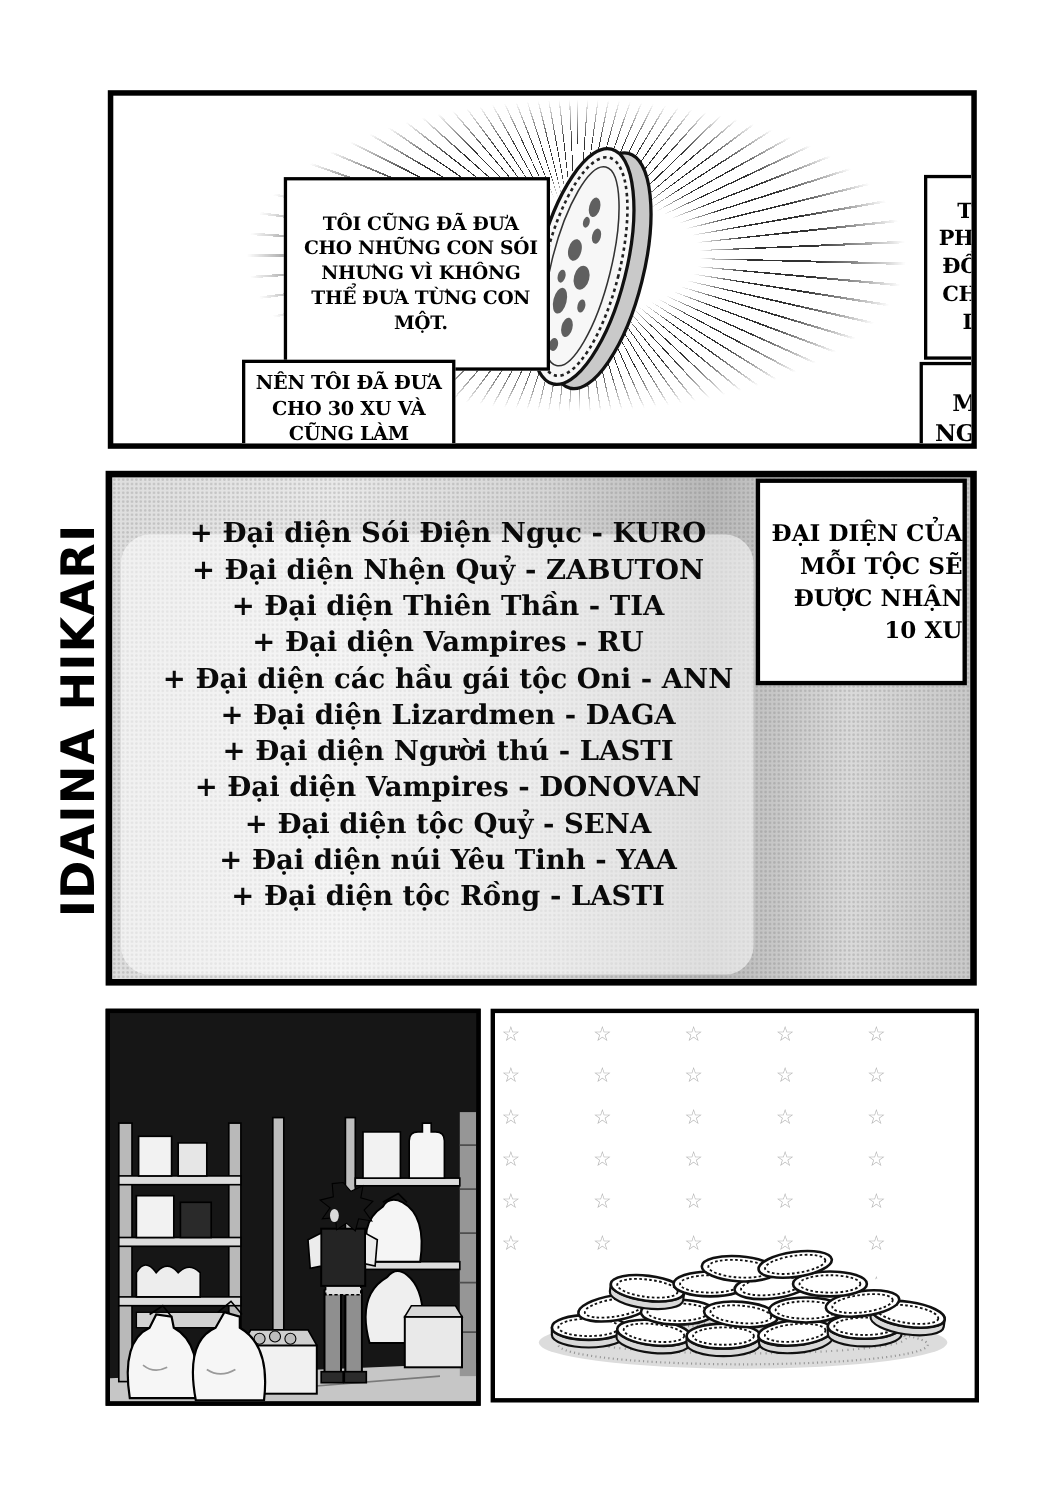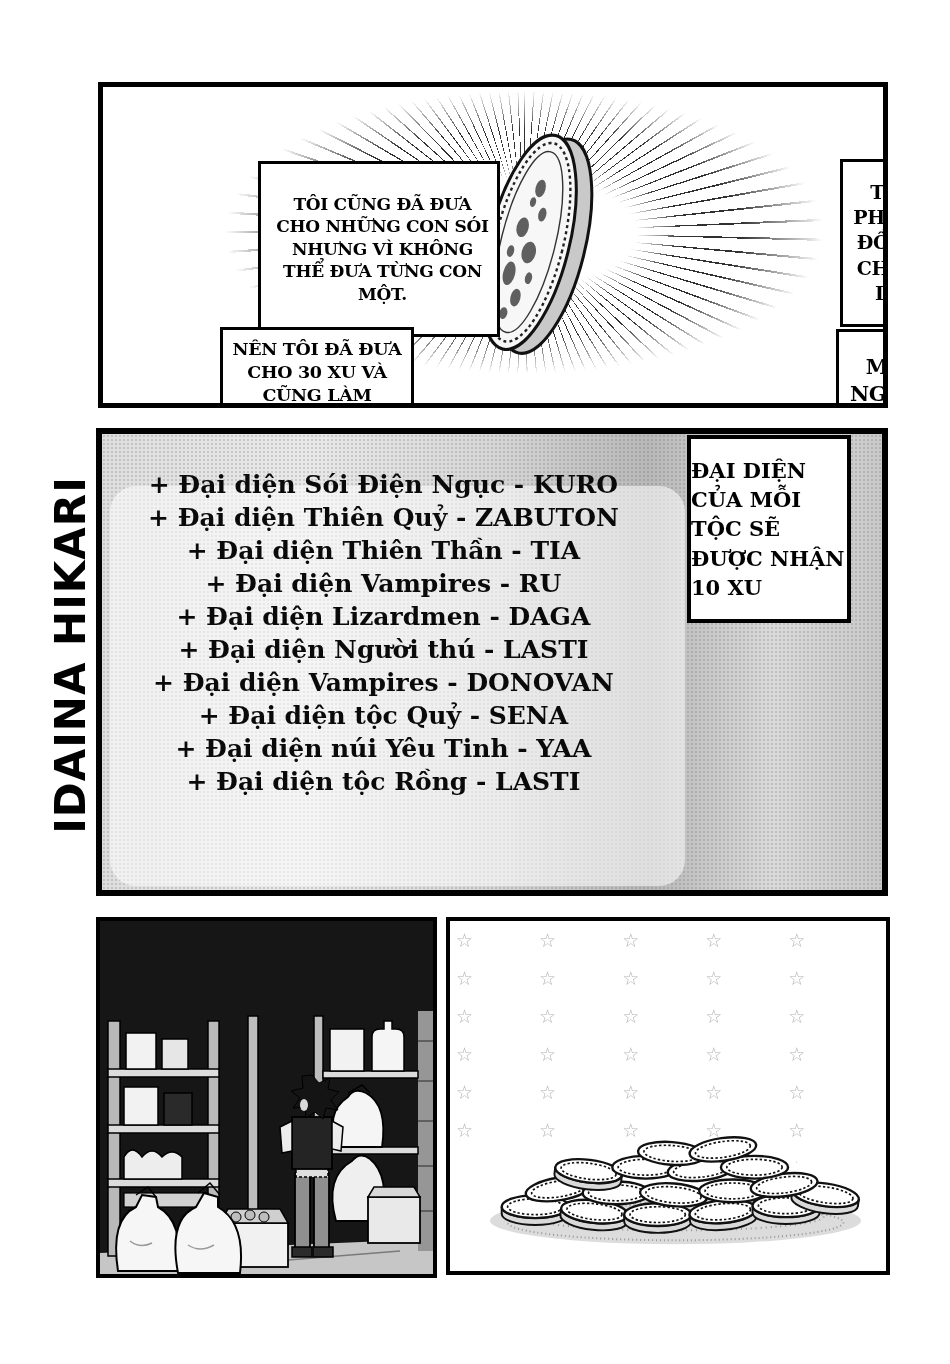--- a/index.html
+++ b/index.html
@@ -32,22 +32,22 @@
     padding:8px;z-index:6;}
   .b-tl1{left:155px;top:74px;width:242px;height:176px;font-size:17px;padding-left:15px;}
   .b-tl2{left:117px;top:240px;width:194px;height:160px;font-size:17.5px;}
   .b-tr1{left:737px;top:72px;width:136px;height:168px;font-size:19px;}
   .b-tr2{left:733px;top:242px;width:110px;height:158px;font-size:21px;}
 
   
   #rep-list{position:absolute;left:46px;top:34px;margin:0;padding:0;list-style:none;
     font-family:"DejaVu Serif",serif;font-weight:bold;font-size:25px;line-height:33px;
     color:#0a0a0a;white-space:nowrap;z-index:3;text-align:center;}
-  #note-box{position:absolute;left:585px;top:1px;width:164px;height:188px;border:4px solid #000;background:#fff;
-    box-sizing:border-box;display:flex;align-items:center;justify-content:center;text-align:left;
+  #note-box{position:absolute;left:585px;top:1px;width:192px;height:188px;border:4px solid #000;background:#fff;
+    box-sizing:border-box;display:flex;align-items:center;justify-content:center;text-align:right;
     font-family:"DejaVu Serif",serif;font-weight:bold;font-size:21px;line-height:1.4;z-index:4;}
 
   
   #credit{position:absolute;left:-110px;top:625px;width:360px;height:60px;
     transform:rotate(-90deg);display:flex;align-items:center;justify-content:center;
     font-family:"DejaVu Sans",sans-serif;font-weight:bold;font-size:42px;letter-spacing:1px;}
 
   
   #stars{position:absolute;inset:0;height:262px;overflow:hidden;color:#b3b3b3;
     font-size:19px;line-height:38px;letter-spacing:30px;word-break:break-all;
@@ -97,23 +97,24 @@
     </div>
     <div class="bubble b-tr2">
       <span>MỖI NGƯỜI SẼ CÓ 3 XU</span>
     </div>
   </div>
 
   <div id="panel-list" class="panel">
     <div class="paper"></div>
     <ul id="rep-list">
       <li>+ Đại diện Sói Điện Ngục - KURO</li>
-      <li>+ Đại diện Thiên Quỷ - ZABUTON</li>
+      <li>+ Đại diện Nhện Quỷ - ZABUTON</li>
       <li>+ Đại diện Thiên Thần - TIA</li>
       <li>+ Đại diện Vampires - RU</li>
+      <li>+ Đại diện các hầu gái tộc Oni - ANN</li>
       <li>+ Đại diện Lizardmen - DAGA</li>
       <li>+ Đại diện Người thú - LASTI</li>
       <li>+ Đại diện Vampires - DONOVAN</li>
       <li>+ Đại diện tộc Quỷ - SENA</li>
       <li>+ Đại diện núi Yêu Tinh - YAA</li>
       <li>+ Đại diện tộc Rồng - LASTI</li>
     </ul>
     <div id="note-box">
       <span>ĐẠI DIỆN CỦA MỖI TỘC SẼ ĐƯỢC NHẬN 10 XU</span>
     </div>

